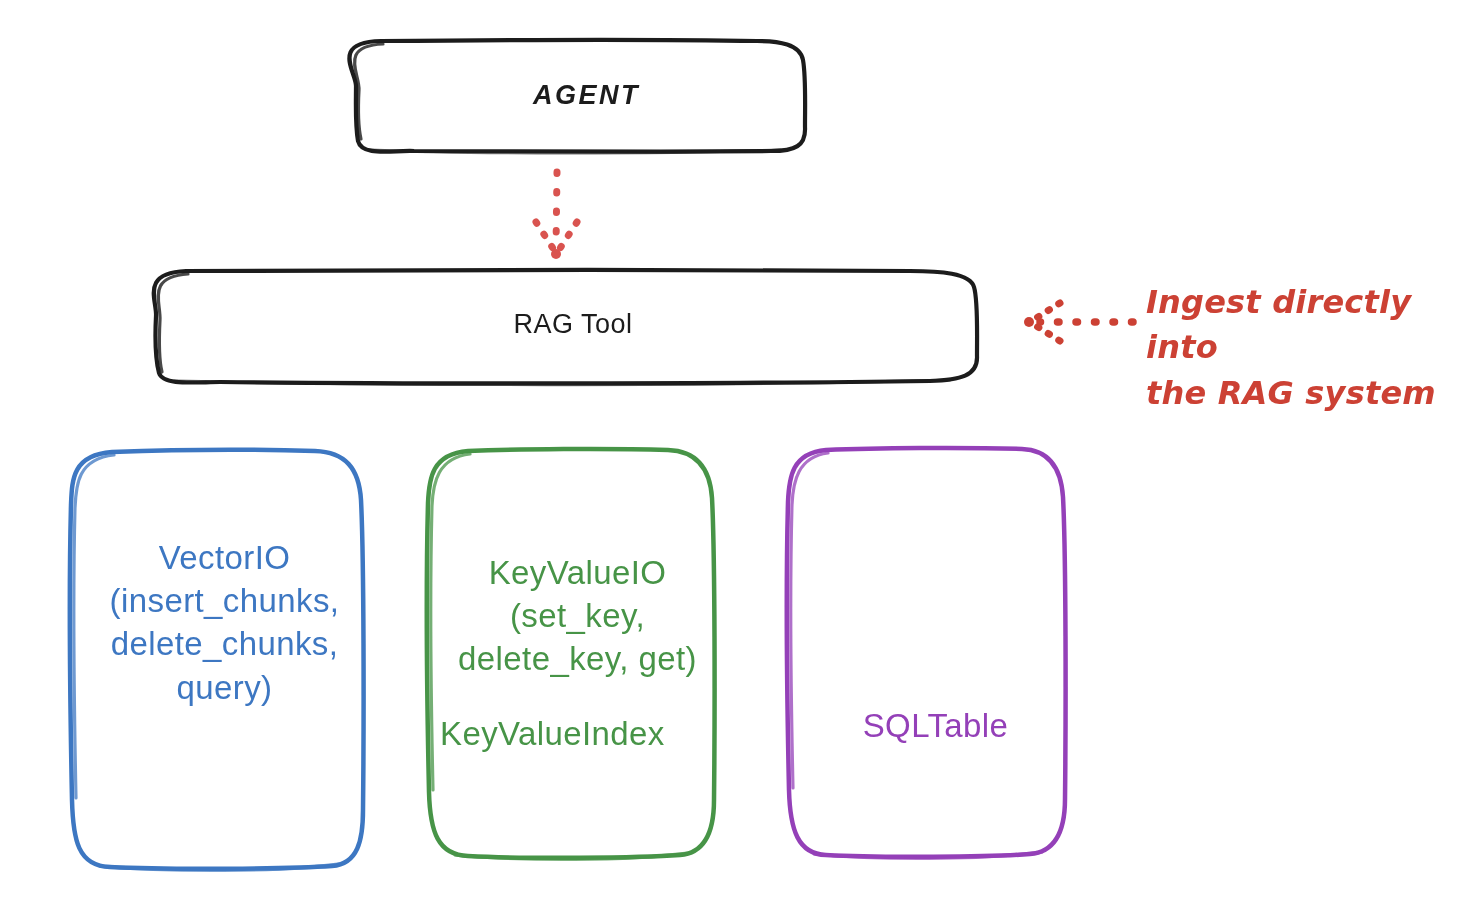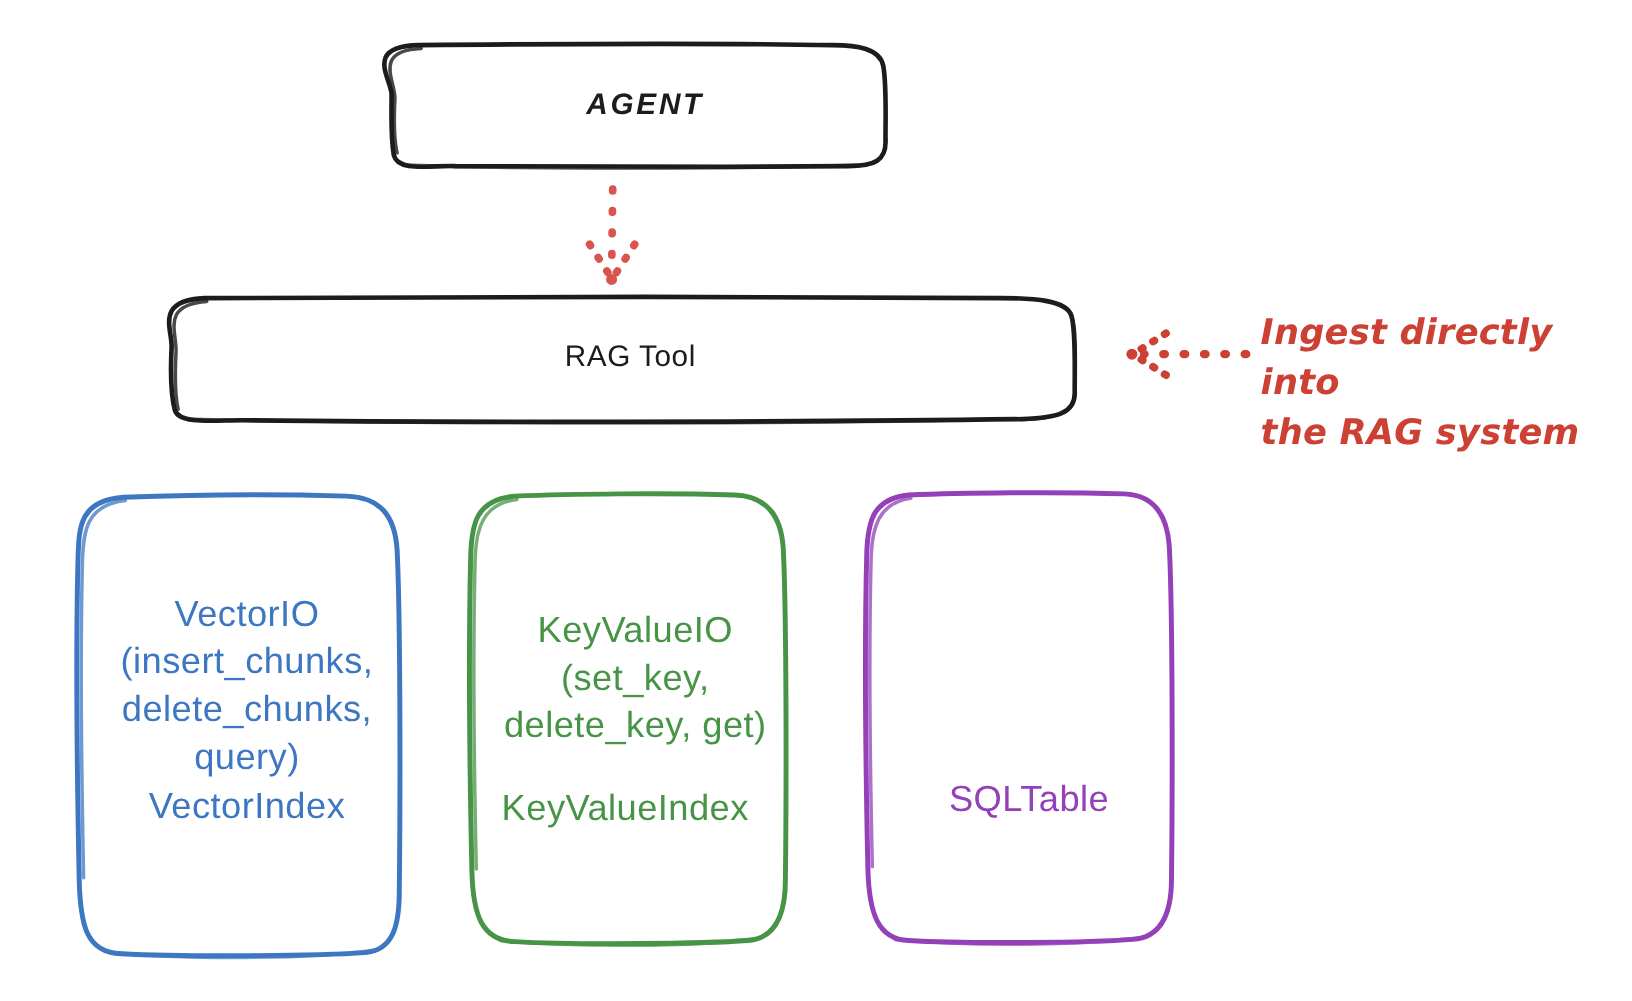--- a/index.html
+++ b/index.html
@@ -84,21 +84,20 @@
     left: 427px;
     top: 551px;
     width: 288px;
     color: #479447;
   }
   #kvio-index {
     left: 427px;
     top: 712px;
     width: 232px;
     color: #479447;
-    margin-left: 16px;
   }
   #relio-api {
     left: 787px;
     top: 551px;
     width: 284px;
     color: #9440b8;
   }
   #relio-index {
     left: 787px;
     top: 704px;
@@ -227,21 +226,20 @@
   </svg>
 
   <div class="node-label" id="agent-label">AGENT</div>
 
   <div class="node-label" id="ragtool-label">RAG Tool</div>
 
   <div class="node-label store-text" id="vectorio-api">VectorIO
 (insert_chunks,
 delete_chunks,
 query)</div>
-  <div class="node-label store-text" id="vectorio-index">VectorIndex</div>
 
   <div class="node-label store-text" id="kvio-api">KeyValueIO
 (set_key,
 delete_key, get)</div>
   <div class="node-label store-text" id="kvio-index">KeyValueIndex</div>
 
   <div class="node-label store-text" id="relio-index">SQLTable</div>
 
   <div id="annotation-text">Ingest directly into
 the RAG system</div>

